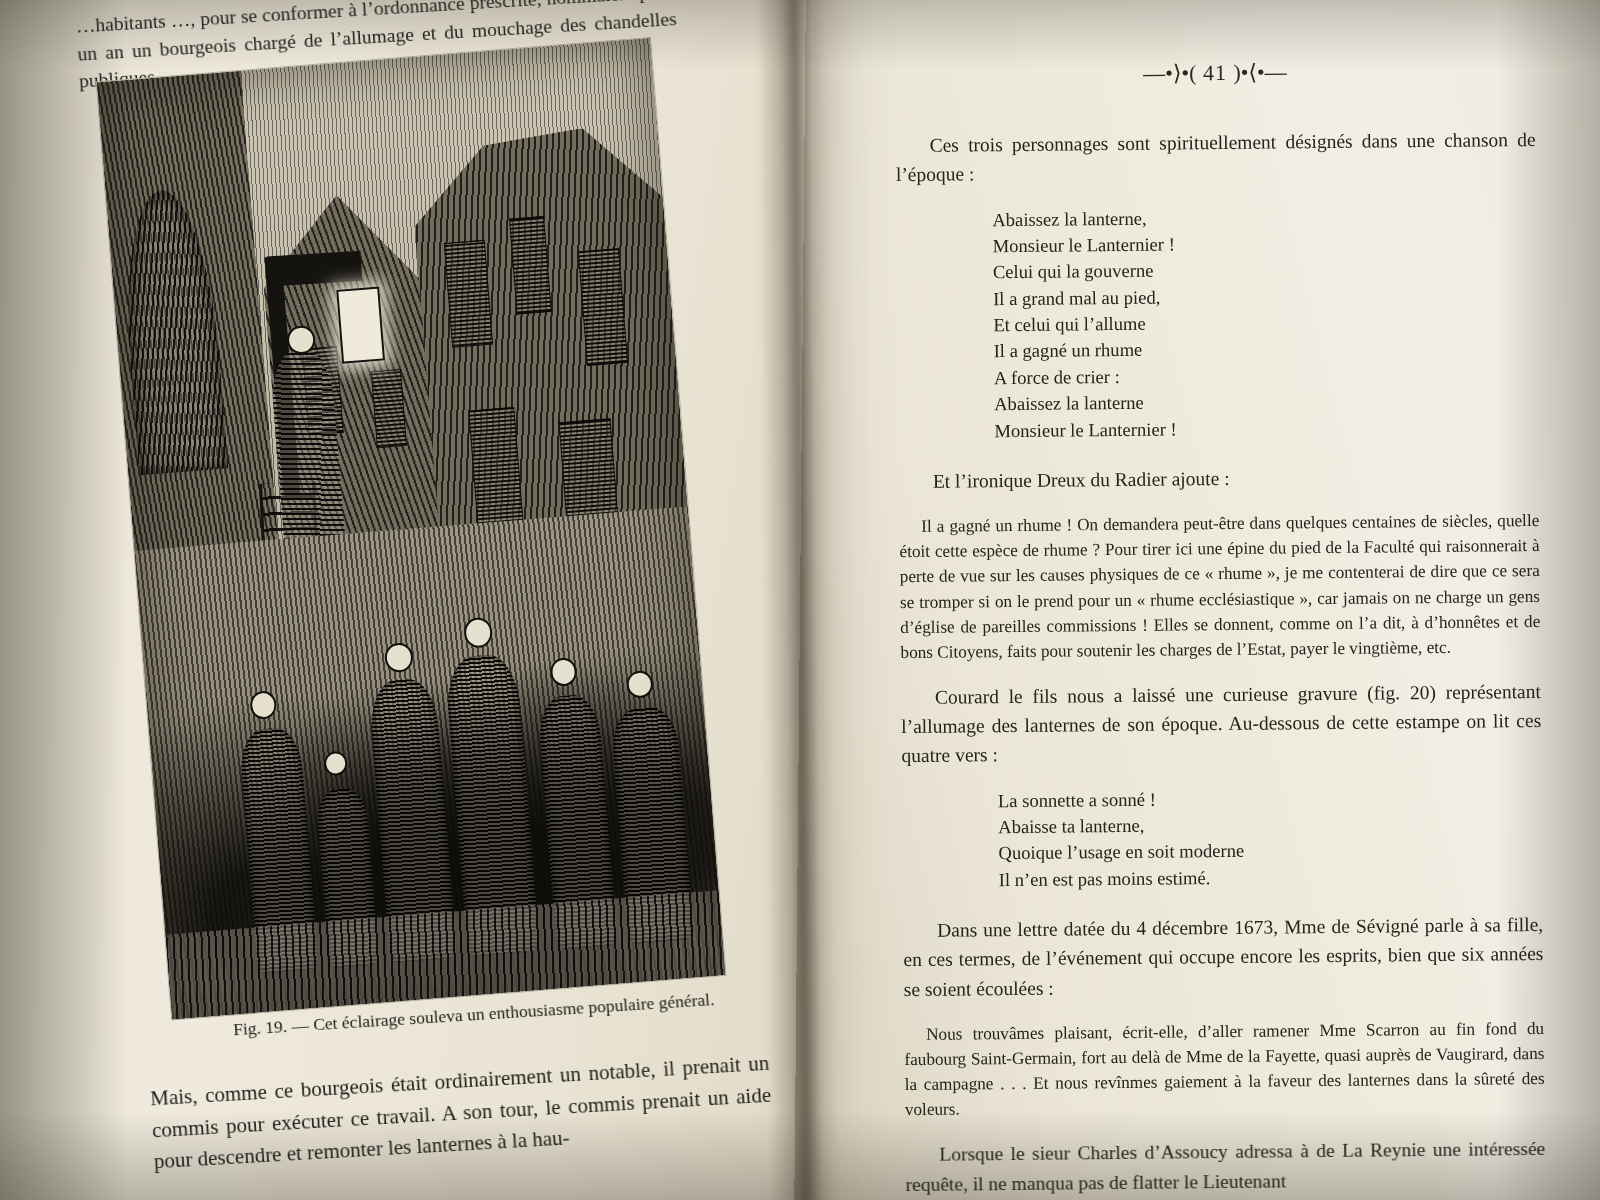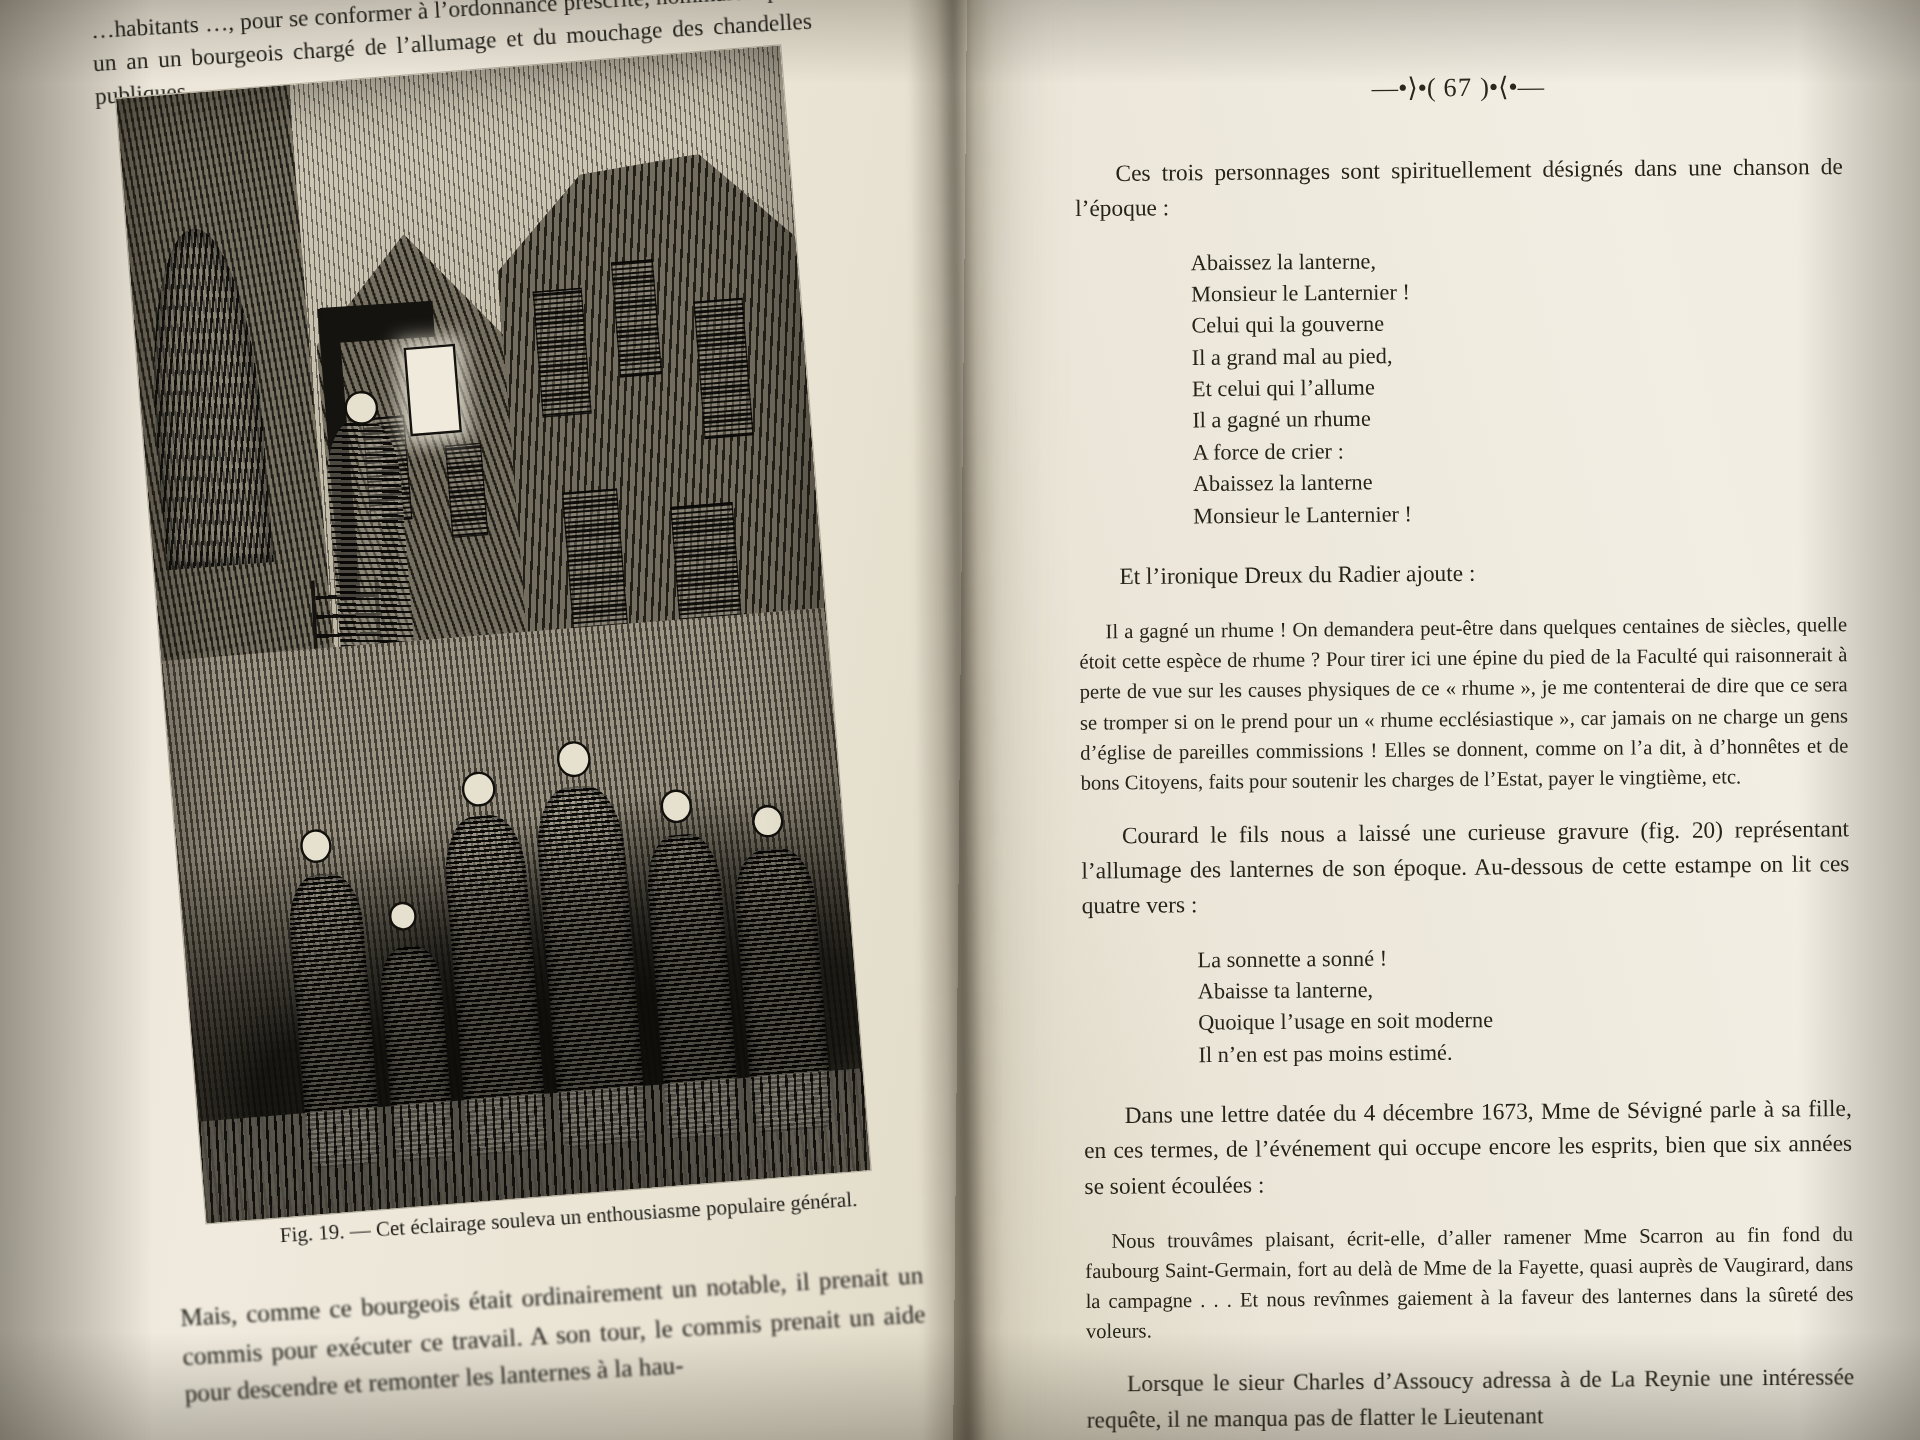--- a/index.html
+++ b/index.html
@@ -324,21 +324,21 @@
 
     <div class="figure-caption soft">Fig. 19. — Cet éclairage souleva un enthousiasme populaire général.</div>
 
     <div class="left-bottom softer">Mais, comme ce bourgeois était ordinairement un notable, il prenait un commis pour exécuter ce travail. A son tour, le commis prenait un aide pour descendre et remonter les lanternes à la hau-</div>
   </div>
 
   <div class="right-page">
 
     <div class="folio">
       <span class="orn">—•⟩•(</span>
-      <span>67</span>
+      <span>41</span>
       <span class="orn">)•⟨•—</span>
     </div>
 
     <p class="body">Ces trois personnages sont spirituellement désignés dans une chanson de l’époque :</p>
 
     <div class="verse">
       <div>Abaissez la lanterne,</div>
       <div>Monsieur le Lanternier !</div>
       <div>Celui qui la gouverne</div>
       <div>Il a grand mal au pied,</div>

